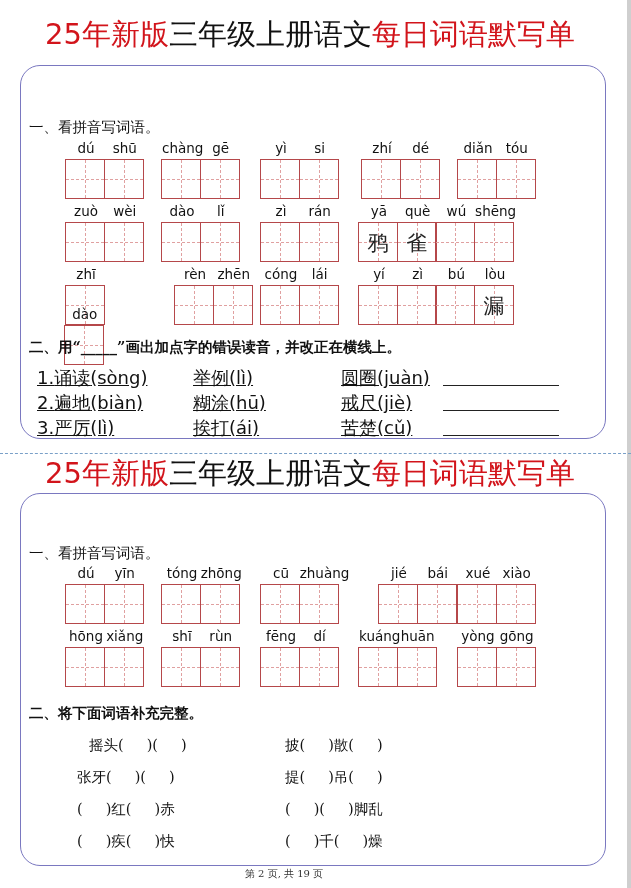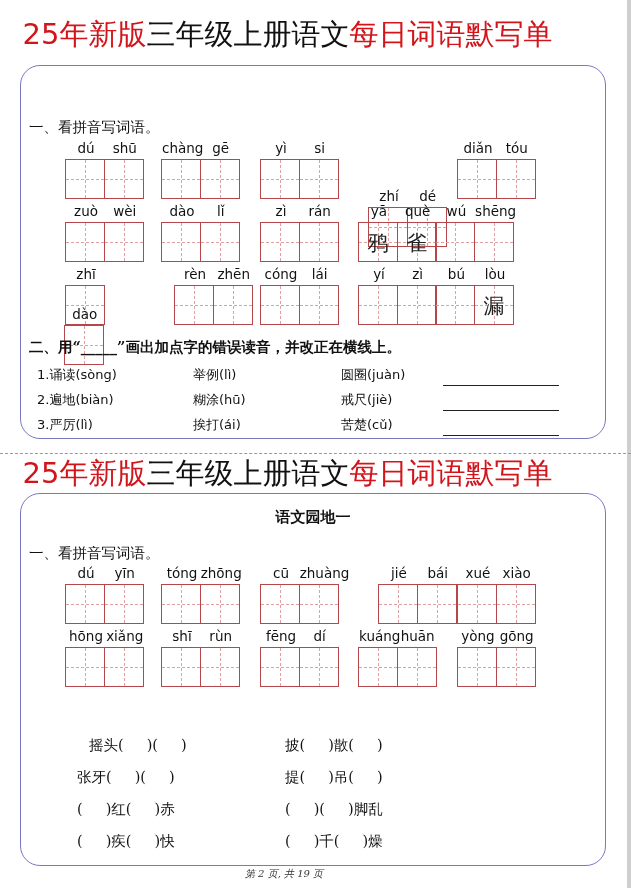--- a/index.html
+++ b/index.html
@@ -4,21 +4,21 @@
 <style>
   html, body { margin:0; padding:0; }
   body {
     width:631px; height:888px; position:relative; overflow:hidden;
     background:#ffffff;
     font-family:"DejaVu Sans", sans-serif;
     color:#111;
   }
   .edge-strip { position:absolute; right:0; top:0; width:4px; height:888px; background:#cfcfcf; }
   .banner {
-    position:absolute; left:0; width:575px; text-align:center;
+    position:absolute; left:0; width:575px; text-align:right;
     font-family:"DejaVu Sans", sans-serif; font-size:29px; letter-spacing:0px;
     white-space:nowrap; line-height:36px;
   }
   .banner .red { color:#d2141b; }
   .banner .black { color:#111; }
   .card {
     position:absolute; left:20px; width:586px;
     border:1.5px solid #7a78c0; border-radius:20px; box-sizing:border-box;
   }
   .lesson-title {
@@ -35,26 +35,26 @@
   .cell { position:relative; width:40px; height:40px; box-sizing:border-box;
     border:1.3px solid #b5474a; margin-left:-1.3px; }
   .cell:first-child { margin-left:0; }
   .cell::before { content:""; position:absolute; left:50%; top:0; bottom:0; border-left:1px dashed #e0a0a0; }
   .cell::after { content:""; position:absolute; top:50%; left:0; right:0; border-top:1px dashed #e0a0a0; }
   .cell .ch { position:absolute; left:0; right:0; top:6px; text-align:center; font-family:"DejaVu Serif", serif; font-size:21px; z-index:1; color:#222; }
   .py {
     position:absolute; top:-20px; width:40px; text-align:center;
     font-family:"DejaVu Sans", sans-serif; font-size:13.5px; color:#111; white-space:nowrap;
   }
-  .q2row { position:absolute; font-size:13px; font-family:"DejaVu Sans", sans-serif; white-space:nowrap; }
+  .q2row { position:absolute; font-size:18px; font-family:"DejaVu Sans", sans-serif; white-space:nowrap;text-decoration:underline; }
   .q2row .han { font-family:"DejaVu Serif", serif; }
   .answer-line { position:absolute; height:0; border-top:1.3px solid #222; width:116px; }
   .divider { position:absolute; left:0; width:631px; top:453px; border-top:1.5px dashed #7aa0c8; }
   .fill { position:absolute; font-family:"DejaVu Serif", serif; font-size:14.5px; white-space:pre; }
-  .footer { position:absolute; top:867px; left:0; width:568px; text-align:center; font-family:"DejaVu Serif", serif; font-size:10px; color:#333;font-style:italic; }
+  .footer { position:absolute; top:867px; left:0; width:568px; text-align:center; font-family:"DejaVu Serif", serif; font-size:10px; color:#333; }
 </style>
 </head>
 <body>
 
 <div class="edge-strip"></div>
 
 <div class="banner" style="top:16px;">
   <span class="red">25年新版</span><span class="black">三年级上册语文</span><span class="red">每日词语默写单</span>
 </div>
 
@@ -79,21 +79,21 @@
         </div>
       </div>
       <div class="word" style="left: 239px; top: 93px;">
         <div class="cell">
           <span class="py">yì</span>
         </div>
         <div class="cell">
           <span class="py">si</span>
         </div>
       </div>
-      <div class="word" style="left: 347px; top: 93px; margin-top: 48px;">
+      <div class="word" style="left: 340px; top: 93px;">
         <div class="cell">
           <span class="py">zhí</span>
         </div>
         <div class="cell">
           <span class="py">dé</span>
         </div>
       </div>
       <div class="word" style="left: 436px; top: 93px;">
         <div class="cell">
           <span class="py">diǎn</span>
@@ -201,21 +201,20 @@
     </div>
 </div>
 
 <div class="divider"></div>
 
 <div class="banner" style="top:455px;">
   <span class="red">25年新版</span><span class="black">三年级上册语文</span><span class="red">每日词语默写单</span>
 </div>
 
 <div class="card" style="top:493px; height:373px;">
-  <div class="lesson-title" style="top:14px;">语文园地一</div>
   <div class="section-title" style="top:50px;">一、看拼音写词语。</div>
 
   <div id="p1-words">
       <div class="word" style="left: 44px; top: 90px;">
         <div class="cell">
           <span class="py">dú</span>
         </div>
         <div class="cell">
           <span class="py">yīn</span>
         </div>
@@ -287,20 +286,21 @@
       <div class="word" style="left: 436px; top: 153px;">
         <div class="cell">
           <span class="py">yòng</span>
         </div>
         <div class="cell">
           <span class="py">gōng</span>
         </div>
       </div>
     </div>
 
+  <div class="section-title bold" style="top:210px;">二、将下面词语补充完整。</div>
 
   <div id="p1-fill">
       <div class="fill" style="left: 52px; top: 242px; margin-left: 16px;">摇头(     )(     )</div>
       <div class="fill" style="left: 264px; top: 242px;">披(     )散(     )</div>
       <div class="fill" style="left: 56px; top: 274px;">张牙(     )(     )</div>
       <div class="fill" style="left: 264px; top: 274px;">提(     )吊(     )</div>
       <div class="fill" style="left: 56px; top: 306px;">(     )红(     )赤</div>
       <div class="fill" style="left: 264px; top: 306px;">(     )(     )脚乱</div>
       <div class="fill" style="left: 56px; top: 338px;">(     )疾(     )快</div>
       <div class="fill" style="left: 264px; top: 338px;">(     )千(     )燥</div>

